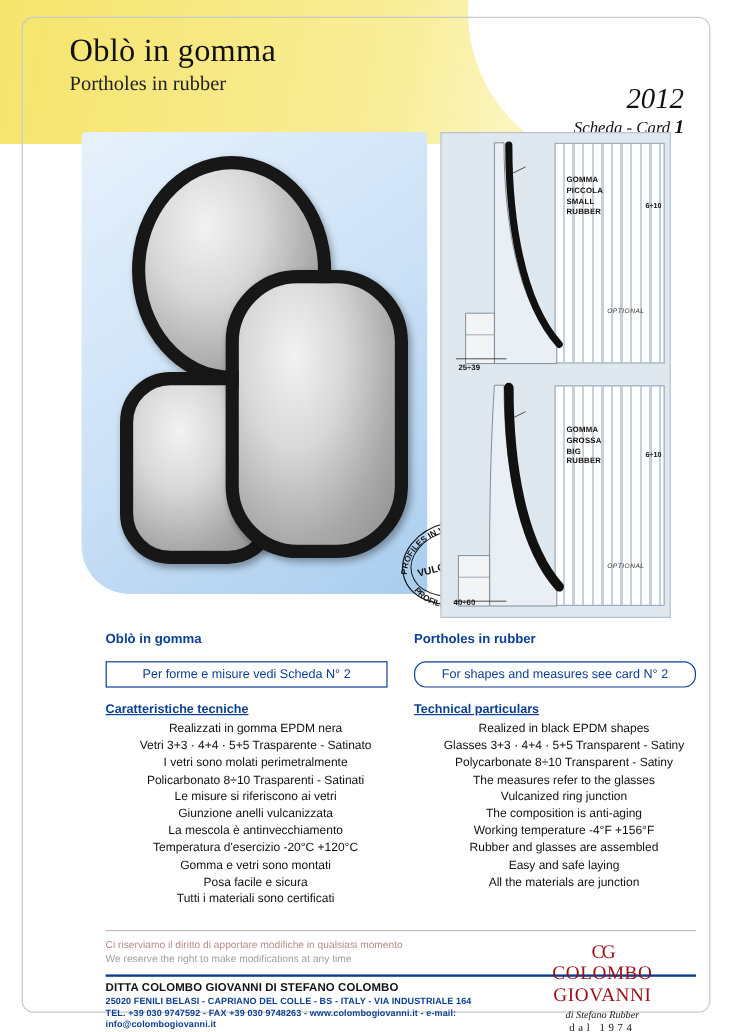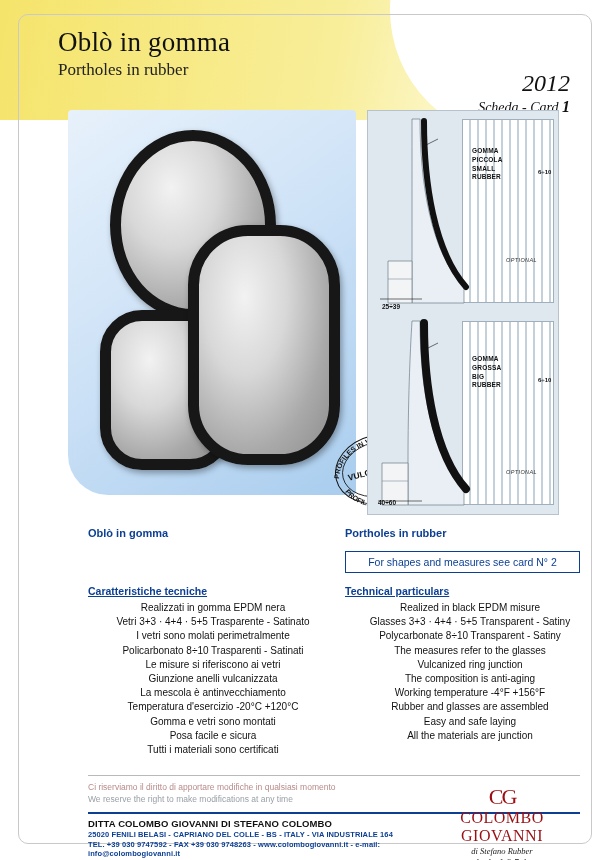--- a/index.html
+++ b/index.html
@@ -212,21 +212,21 @@
     height: 22px;
     border: 1px solid #0c3f93;
     box-sizing: border-box;
     display: flex;
     align-items: center;
     justify-content: center;
     font-size: 10.5px;
     color: #0c3f93;
   }
   .ref-box.it { left: 88px; top: 551px; width: 235px; }
-  .ref-box.en { left: 345px; top: 551px; width: 235px; }
+  .ref-box.en { left: 345px; top: 551px; width: 235px; border-radius: 10px; }
 
   .tech-head {
     position: absolute;
     font-size: 10.5px;
     font-weight: bold;
     color: #0c3f93;
     text-decoration: underline;
   }
   .tech-head.it { left: 88px; top: 585px; }
   .tech-head.en { left: 345px; top: 585px; }
@@ -299,21 +299,21 @@
 
   .logo {
     position: absolute;
     right: 28px;
     top: 786px;
     width: 160px;
     text-align: center;
   }
   .logo-mark {
     font-family: "Liberation Serif", serif;
-    font-size: 22px;
+    font-size: 16px;
     color: #9b0f14;
     line-height: 1;
     letter-spacing: -2px;
   }
   .logo-name {
     font-family: "Liberation Serif", serif;
     font-size: 13.5px;
     color: #0c3f93;
     letter-spacing: 0.5px;
     margin-top: 1px;
@@ -426,41 +426,42 @@
       </div>
       <div class="dwg-dim" style="left:170px; top:64px; font-size:6px;">6÷10</div>
       <div class="dwg-opt" style="left:138px; top:156px;">OPTIONAL</div>
       <div class="dwg-dim" style="left:10px; top:186px;">40÷60</div>
     </div>
   </div>
 
   <div class="sec-head it">Oblò in gomma</div>
   <div class="sec-head en">Portholes in rubber</div>
 
+  <div class="ref-box it">Per forme e misure vedi Scheda N° 2</div>
   <div class="ref-box en">For shapes and measures see card N° 2</div>
 
   <div class="tech-head it">Caratteristiche tecniche</div>
   <div class="tech-head en">Technical particulars</div>
 
   <div class="tech-list it">
     <div>Realizzati in gomma EPDM nera</div>
     <div>Vetri 3+3 · 4+4 · 5+5 Trasparente - Satinato</div>
     <div>I vetri sono molati perimetralmente</div>
     <div>Policarbonato 8÷10 Trasparenti - Satinati</div>
     <div>Le misure si riferiscono ai vetri</div>
     <div>Giunzione anelli vulcanizzata</div>
     <div>La mescola è antinvecchiamento</div>
     <div>Temperatura d'esercizio -20°C +120°C</div>
     <div>Gomma e vetri sono montati</div>
     <div>Posa facile e sicura</div>
     <div>Tutti i materiali sono certificati</div>
   </div>
 
   <div class="tech-list en">
-    <div>Realized in black EPDM misure</div>
+    <div>Realized in black EPDM shapes</div>
     <div>Glasses 3+3 · 4+4 · 5+5 Transparent - Satiny</div>
     <div>Polycarbonate 8÷10 Transparent - Satiny</div>
     <div>The measures refer to the glasses</div>
     <div>Vulcanized ring junction</div>
     <div>The composition is anti-aging</div>
     <div>Working temperature -4°F +156°F</div>
     <div>Rubber and glasses are assembled</div>
     <div>Easy and safe laying</div>
     <div>All the materials are junction</div>
   </div>

